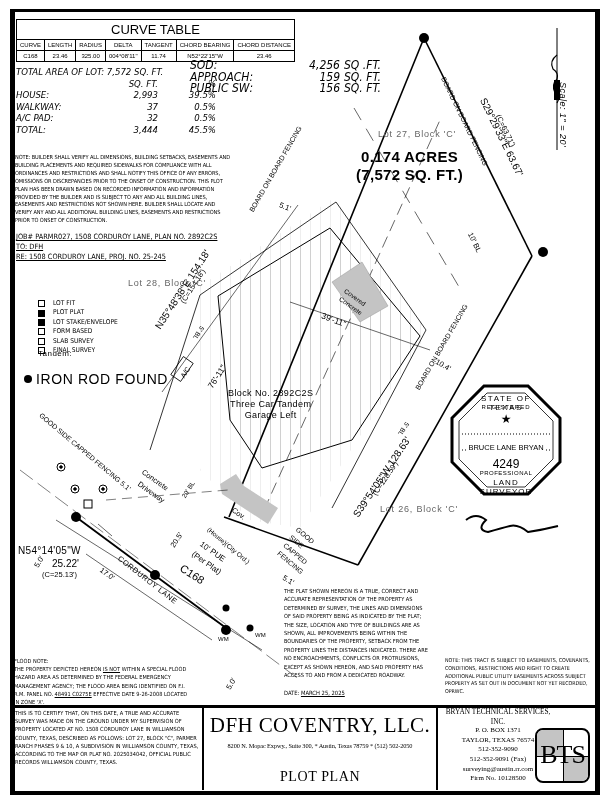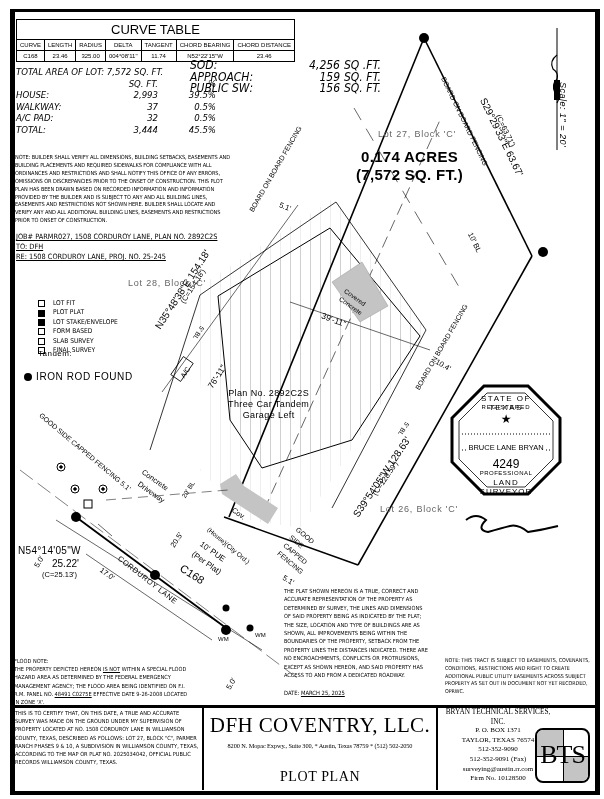--- a/index.html
+++ b/index.html
@@ -23,21 +23,21 @@
   .sod .k{width:110px;}
   .sod .v{width:40px;text-align:right;margin-right:4px;}
   .note{position:absolute;left:15px;top:154px;width:215px;font-size:5.6px;line-height:7.9px;text-transform:uppercase;letter-spacing:-0.1px;}
   .job{position:absolute;left:16px;top:232px;font-size:7.3px;line-height:10px;}
   .job .u{text-decoration:underline;}
   .legend-list{position:absolute;left:38px;top:293px;font-size:6.6px;line-height:9.4px;margin-top:6px;}
   .legend-list .li{display:flex;align-items:center;}
   .box{display:inline-block;width:5px;height:5px;border:1px solid #000;margin-right:8px;}
   .box.on{background:#000;}
   .leg-title{position:absolute;left:38px;top:349px;font-size:8px;letter-spacing:.5px;}
-  .iron{position:absolute;left:24px;top:371px;font-size:10px;display:flex;align-items:center;letter-spacing:.6px;justify-content:flex-end;}
+  .iron{position:absolute;left:24px;top:371px;font-size:14px;display:flex;align-items:center;letter-spacing:.6px;justify-content:flex-end;}
   .iron .dot{width:8px;height:8px;border-radius:50%;background:#000;margin-right:4px;}
   .lotlbl{font-size:9px;color:#666;letter-spacing:.8px;}
   .acres{position:absolute;left:356px;top:148px;font-size:15px;font-weight:bold;text-align:center;line-height:18px;letter-spacing:.3px;}
   .plan{position:absolute;left:228px;top:388px;font-size:9px;text-align:center;line-height:11px;letter-spacing:.4px;}
   .plat{position:absolute;left:284px;top:587px;width:145px;font-size:5.6px;line-height:8.4px;text-transform:uppercase;}
   .date{position:absolute;left:284px;top:690px;font-size:5.8px;}
   .date .u{text-decoration:underline;}
   .tract{position:absolute;left:445px;top:657px;width:150px;font-size:5.3px;line-height:7.8px;text-transform:uppercase;}
   .flood{position:absolute;left:14px;top:657px;width:180px;font-size:5.6px;line-height:8.2px;text-transform:uppercase;}
   .flood .u{text-decoration:underline;}
@@ -255,21 +255,21 @@
 </svg>
 
 <div class="abs lotlbl" style="left:378px;top:129px;">Lot 27, Block 'C'</div>
 <div class="abs lotlbl" style="left:128px;top:278px;">Lot 28, Block 'C'</div>
 <div class="abs lotlbl" style="left:380px;top:504px;">Lot 26, Block 'C'</div>
 <div class="acres">
   <div>0.174 ACRES</div>
   <div>(7,572 SQ. FT.)</div>
 </div>
 <div class="plan">
-  <div>Plan No. 2892C2S</div>
+  <div>Block No. 2892C2S</div>
   <div>Three Car Tandem</div>
   <div>Garage Left</div>
 </div>
 
 <div class="rot" style="left:162px;top:320px;font-size:10px;transform:rotate(-57deg);">N35°48'38"E 154.18'</div>
 <div class="rot" style="left:186px;top:296px;font-size:7.5px;transform:rotate(-57deg);">(C=154.18')</div>
 <div class="rot" style="left:478px;top:90px;font-size:10px;transform:rotate(64deg);">S29°29'33"E 63.67'</div>
 <div class="rot" style="left:494px;top:108px;font-size:7.5px;transform:rotate(64deg);">(C=63.71')</div>
 <div class="rot" style="left:360px;top:508px;font-size:10px;transform:rotate(-56deg);">S39°54'05"W 128.63'</div>
 <div class="rot" style="left:378px;top:488px;font-size:7.5px;transform:rotate(-56deg);">(C=128.59')</div>

